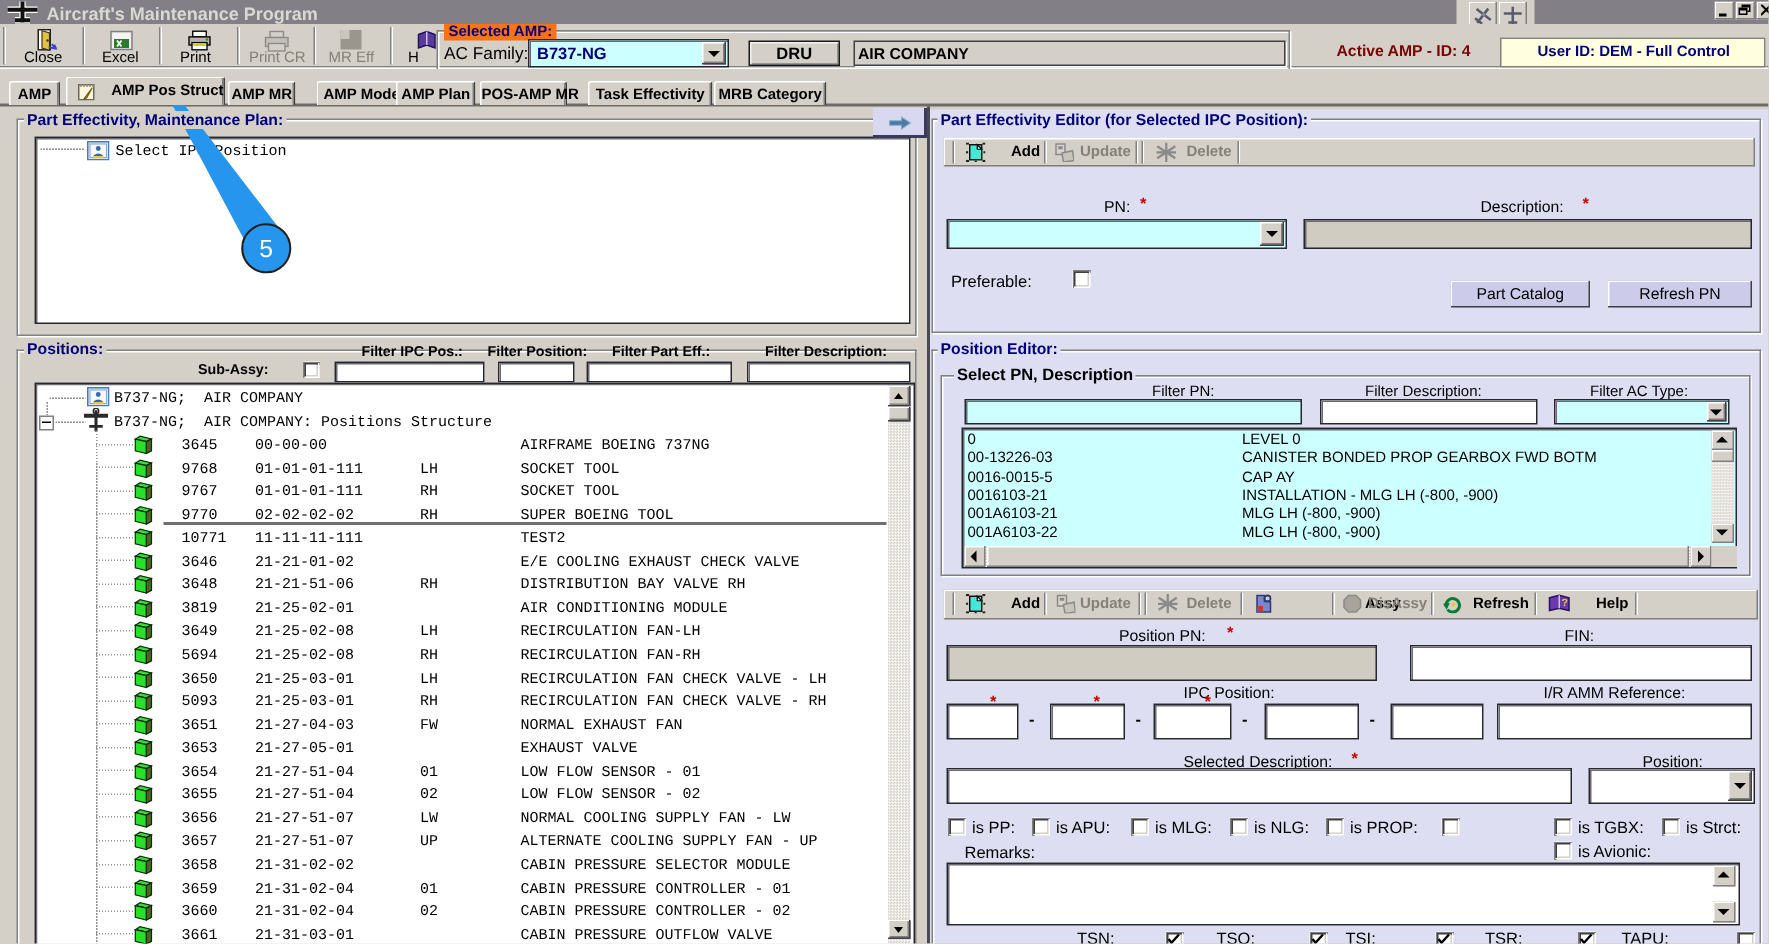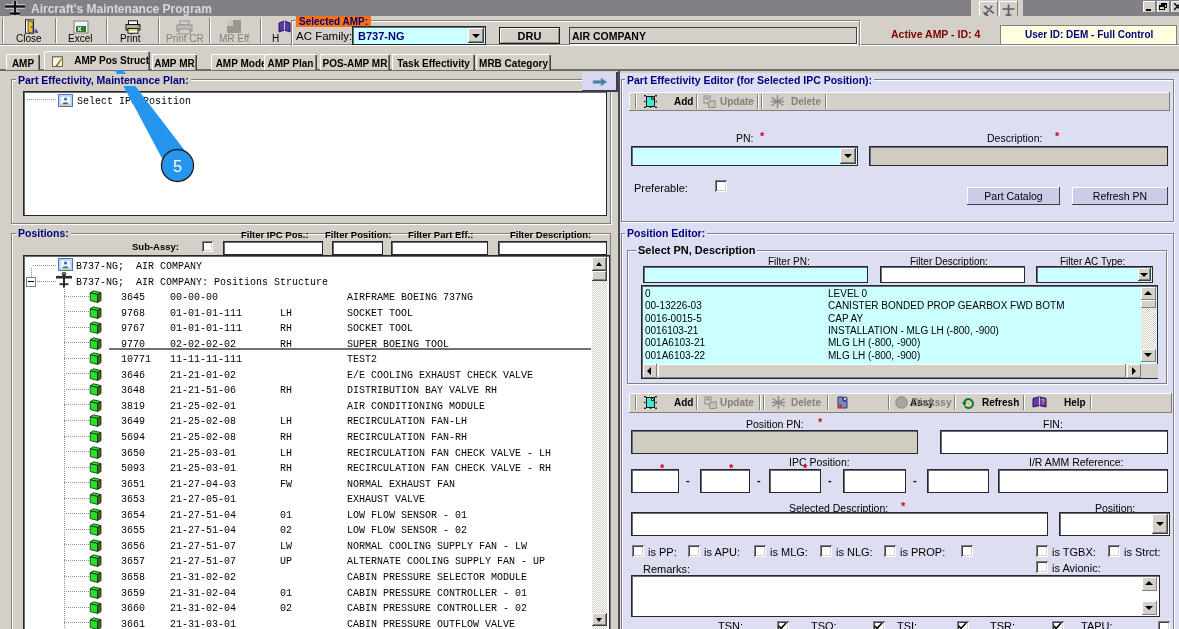--- a/index.html
+++ b/index.html
@@ -137,21 +137,21 @@
 <div class="abs" style="left:1000px;top:25px;width:177px;height:20px;background:#ffffdf;border:1px solid #808080;"></div>
 <div class="abs b navy" style="left:1025px;top:29px;font-size:10px;">User ID: DEM - Full Control</div>
 
 <div class="abs" style="left:0;top:46px;width:1179px;height:26px;background:#d4d0c8;"></div>
 <div class="abs" style="left:0;top:69px;width:1179px;height:2px;background:#6e6a66"></div>
 
 <div class="tab abs" style="left:6px;top:54px;width:34px;"><span>AMP</span></div>
 <div class="tab abs" style="left:152px;top:54px;width:45px;"><span>AMP MR</span></div>
 <div class="tab abs" style="left:199px;top:54px;width:63px;margin-left:12px;"><span>AMP Model</span></div>
 <div class="tab abs" style="left:264px;top:54px;width:53px;"><span>AMP Plan</span></div>
-<div class="tab abs" style="left:320px;top:54px;width:70px;"><span>POS-AMP MR</span></div>
+<div class="tab abs" style="left:320px;top:54px;width:58px;"><span>POS-AMP MR</span></div>
 <div class="tab abs" style="left:392px;top:54px;width:83px;"><span>Task Effectivity</span></div>
 <div class="tab abs" style="left:476px;top:54px;width:75px;"><span>MRB Category</span></div>
 
 <div class="tab abs active" style="left:44px;top:51px;width:106px;height:19px;">
 <svg style="position:absolute;left:7px;top:3px" width="12" height="12" viewBox="0 0 12 12">
       <rect x="0.5" y="1.5" width="10" height="10" fill="#fcf6dc" stroke="#6a6a5a"></rect>
       <g stroke="#8a8a7a" stroke-width="1">
         <path d="M2 1 L2 3 M4 1 L4 3 M6 1 L6 3 M8 1 L8 3 M10 1 L10 3"></path>
       </g>
       <path d="M9.5 3.5 L5 9.5 L4 11 L5.8 10.2 Z" fill="#e8a830" stroke="#7a5a10" stroke-width="0.8"></path>

